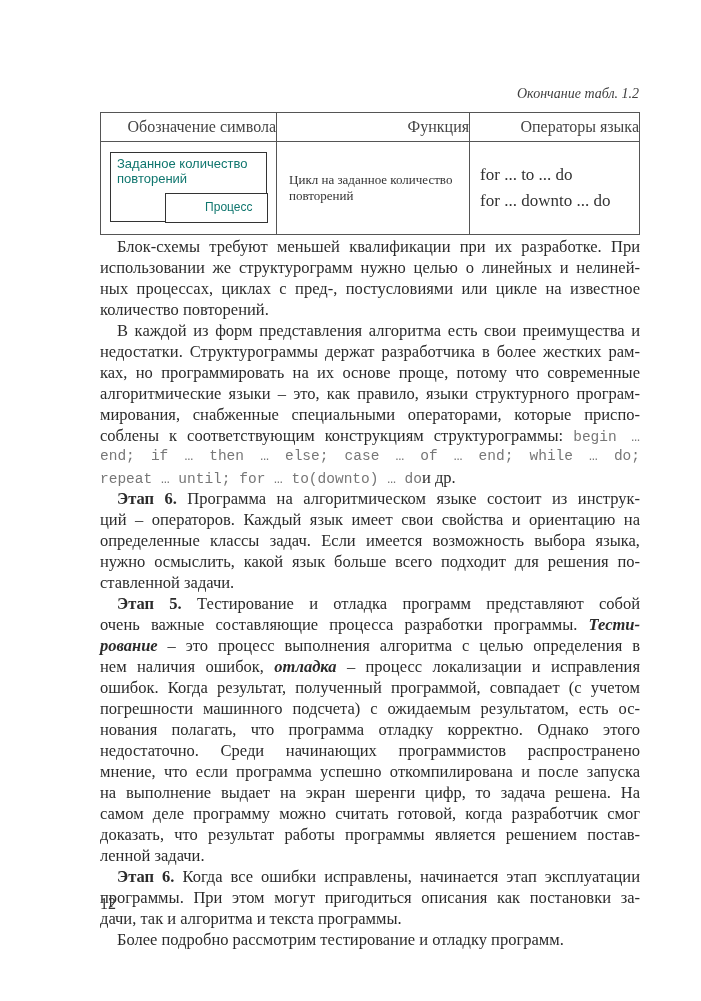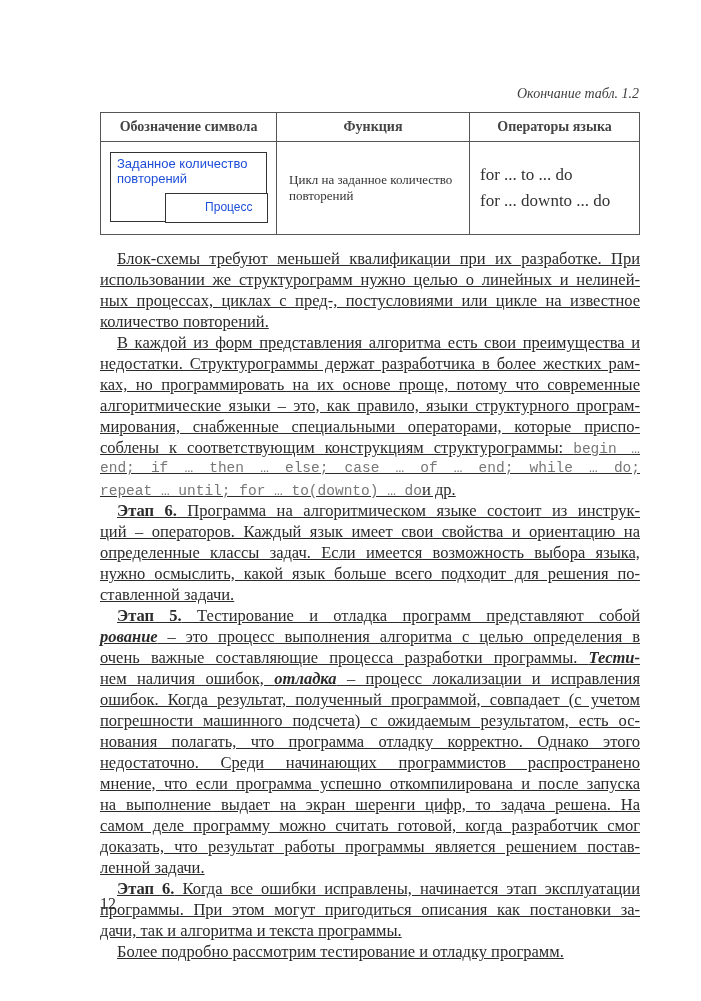--- a/index.html
+++ b/index.html
@@ -32,40 +32,40 @@
       font-size: 12.5px;
       color: #333;
     }
     table.symtable th, table.symtable td {
       border: 1px solid #555;
       padding: 0;
       vertical-align: middle;
     }
     table.symtable th {
       height: 28px;
-      font-weight: bold;
-      text-align: center;
-      font-size: 14px;
+      font-weight: normal;
+      text-align: right;
+      font-size: 16px;
       color: #444;
     }
     .col1 { width: 177px; }
     .col2 { width: 192px; }
     .col3 { width: 171px; }
     td.symcell { height: 92px; position: relative; }
     .loopbox {
       position: absolute;
       left: 9px;
       top: 10px;
       width: 157px;
       height: 70px;
       border: 1.5px solid #333;
       box-sizing: border-box;
       font-family: "Liberation Sans", "DejaVu Sans", sans-serif;
       font-size: 13px;
-      color: #1d4ed8;
+      color: #0f766e;
     }
     .loopbox .looplabel {
       position: absolute;
       left: 6px;
       top: 3px;
       line-height: 15px;
       width: 145px;
     }
     .loopbox .processbox {
       position: absolute;
@@ -88,27 +88,26 @@
     }
     td.funccell span { display: block; width: 180px; }
     td.opcell {
       padding-left: 10px !important;
       font-size: 17px;
       line-height: 16px;
     }
     td.opcell div { margin: 10px 0; }
     .body-text {
       position: absolute;
-      top: 248px;
+      top: 236px;
       left: 100px;
       width: 540px;
       font-size: 16.5px;
       line-height: 21px;
       color: #2b2b2b;
-      text-decoration: underline;
     }
     .line {
       display: block;
       white-space: nowrap;
       text-align: justify;
       text-align-last: justify;
       height: 21px;
     }
     .line.last {
       text-align-last: left;
@@ -194,24 +193,24 @@
   </span>
   <span class="line">ций – операторов. Каждый язык имеет свои свойства и ориентацию на</span>
   <span class="line">определенные классы задач. Если имеется возможность выбора языка,</span>
   <span class="line">нужно осмыслить, какой язык больше всего подходит для решения по-</span>
   <span class="line last">ставленной задачи.</span>
 
   <span class="line indent">
     <span class="bold">Этап 5.</span><span> Тестирование и отладка программ представляют собой</span>
   </span>
   <span class="line">
+    <span>очень важные составляющие процесса разработки программы. </span><span class="bolditalic">Тести-</span>
+  </span>
+  <span class="line">
     <span class="bolditalic">рование</span><span> – это процесс выполнения алгоритма с целью определения в</span>
-  </span>
-  <span class="line">
-    <span>очень важные составляющие процесса разработки программы. </span><span class="bolditalic">Тести-</span>
   </span>
   <span class="line">
     <span>нем наличия ошибок, </span><span class="bolditalic">отладка</span><span> – процесс локализации и исправления</span>
   </span>
   <span class="line">ошибок. Когда результат, полученный программой, совпадает (с учетом</span>
   <span class="line">погрешности машинного подсчета) с ожидаемым результатом, есть ос-</span>
   <span class="line">нования полагать, что программа отладку корректно. Однако этого</span>
   <span class="line">недостаточно. Среди начинающих программистов распространено</span>
   <span class="line">мнение, что если программа успешно откомпилирована и после запуска</span>
   <span class="line">на выполнение выдает на экран шеренги цифр, то задача решена. На</span>

